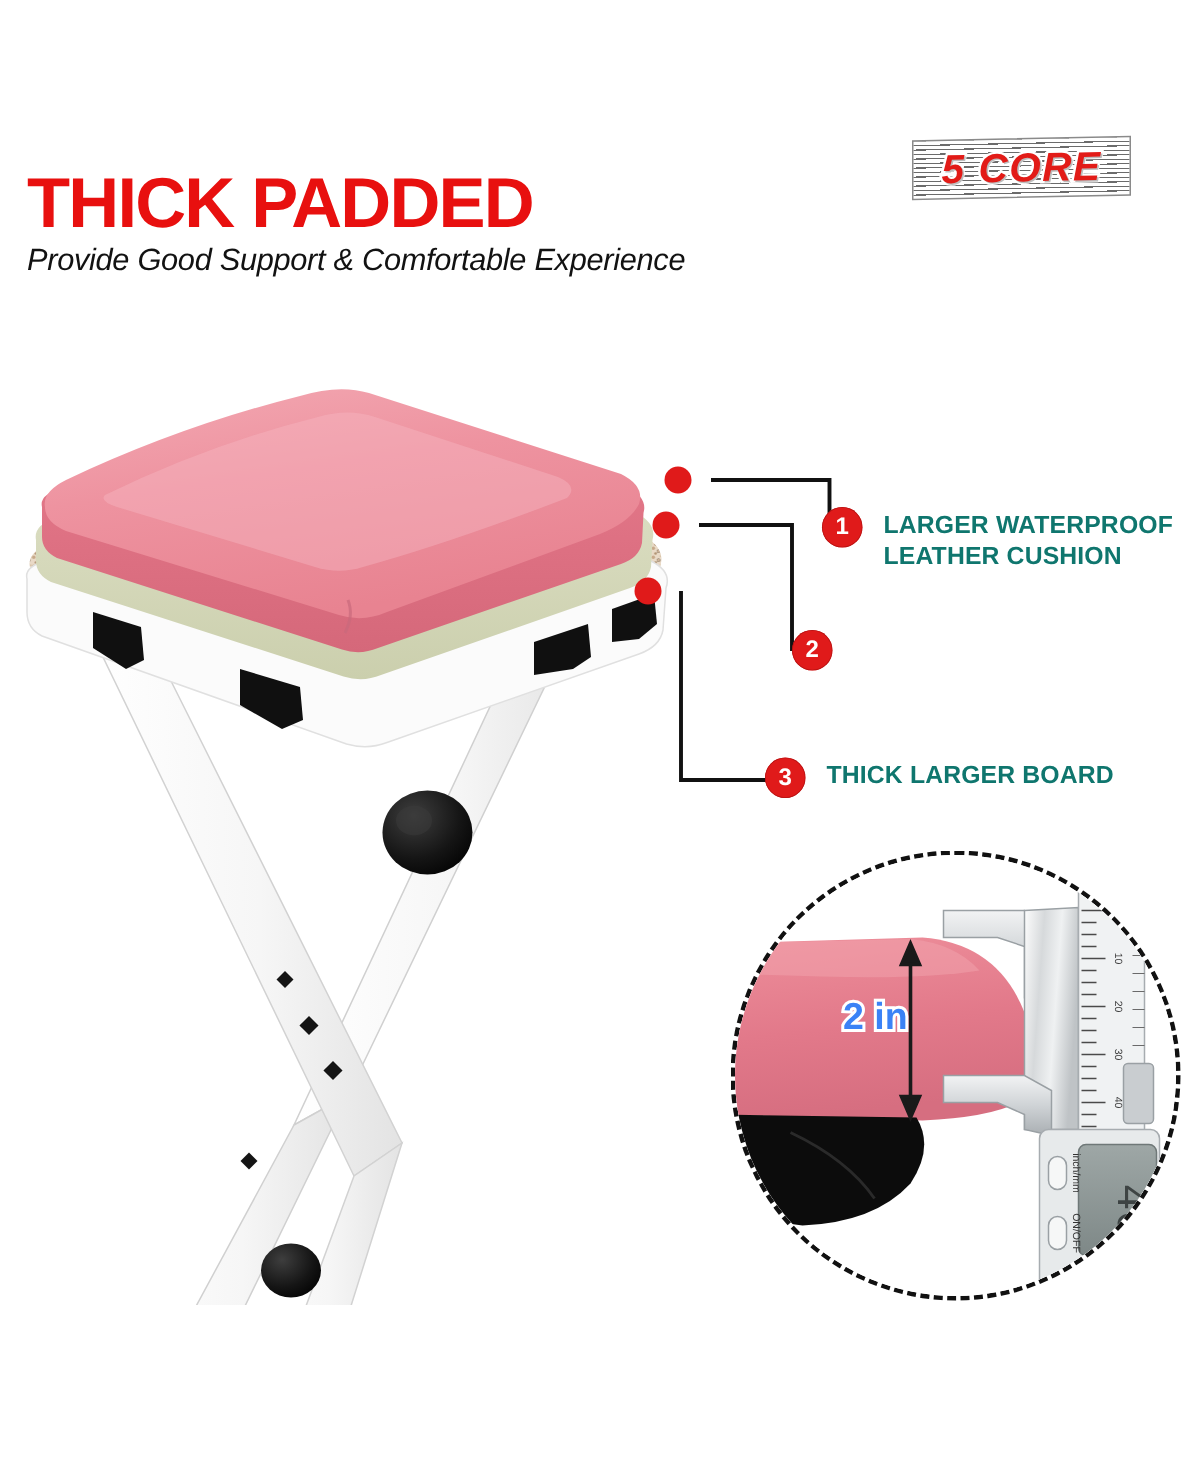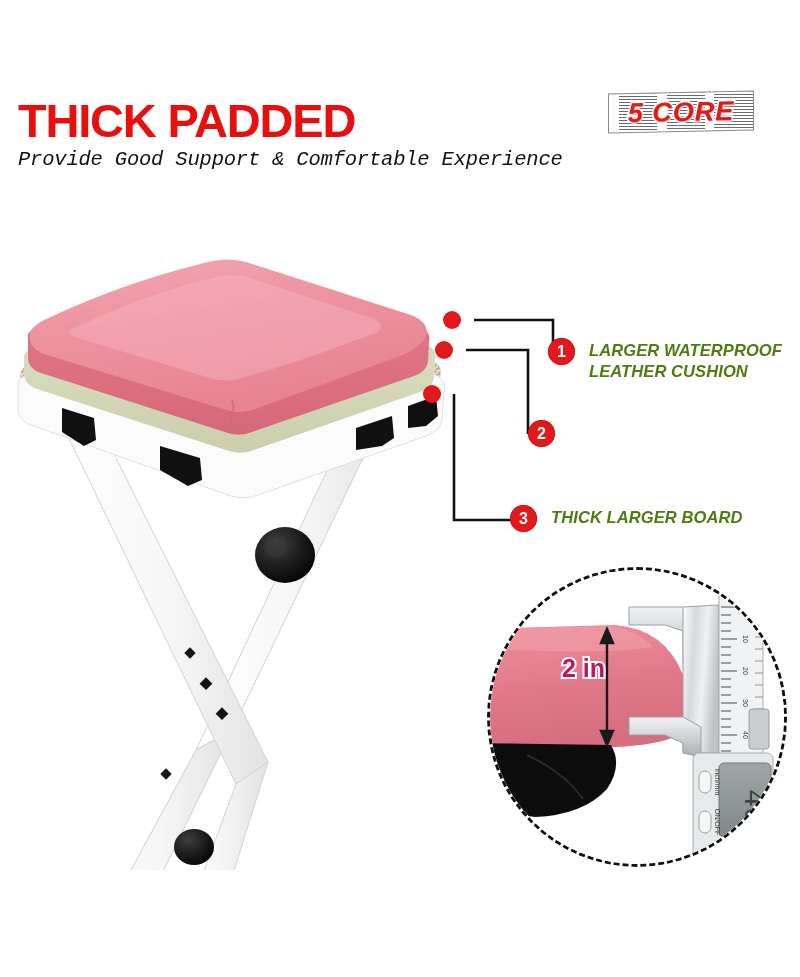--- a/index.html
+++ b/index.html
@@ -13,21 +13,21 @@
     height: 977px;
     background: #ffffff;
     overflow: hidden;
     font-family: "Liberation Sans", sans-serif;
   }
 
   
   #headline-block {
     position: absolute;
     left: 18px;
-    top: 96px;
+    top: 110px;
     width: 600px;
   }
   #title-line1 {
     font-family: "Liberation Sans", sans-serif;
     font-weight: bold;
     font-size: 47px;
     line-height: 49px;
     letter-spacing: -1.2px;
     color: #E8100F;
     margin: 0;
@@ -37,21 +37,21 @@
     font-family: "Liberation Sans", sans-serif;
     font-weight: bold;
     font-size: 47px;
     line-height: 51px;
     letter-spacing: -1.2px;
     color: #101010;
     margin: 0;
     white-space: nowrap;
   }
   #subtitle {
-    font-family: Liberation Mono, monospace;
+    font-family: Liberation Sans, sans-serif;
     font-style: italic;
     font-weight: normal;
     font-size: 20.5px;
     line-height: 26px;
     letter-spacing: -0.2px;
     color: #121212;
     margin: 2px 0 0 0;
     white-space: nowrap;
   }
 
@@ -134,26 +134,25 @@
     font-weight: bold;
     font-size: 16px;
     display: flex;
     align-items: center;
     justify-content: center;
     box-shadow: 0 0 0 0.5px #b51212 inset;
   }
   .callout-text {
     margin-left: 14px;
     font-family: "Liberation Sans", sans-serif;
-    font-style: italic;
     font-weight: bold;
     font-size: 16.5px;
     line-height: 21px;
     letter-spacing: 0.1px;
-    color: #4d7c0f;
+    color: #0f766e;
     white-space: pre-line;
     padding-top: 2px;
   }
   #callout-1 { left: 548px; top: 338px; }
   #callout-2 { left: 528px; top: 420px; }
   #callout-3 { left: 510px; top: 505px; }
 
   
   #caliper-inset {
     position: absolute;
@@ -170,25 +169,25 @@
   #caliper-inset .inset-canvas {
     position: absolute;
     inset: -3px;
     width: 300px;
     height: 300px;
   }
   #caliper-inset svg { display: block; width: 100%; height: 100%; }
   #measure-label {
     position: absolute;
     left: 72px;
-    top: 84px;
+    top: 94px;
     font-family: "Liberation Sans", sans-serif;
     font-weight: bold;
     font-size: 25px;
-    color: #be185d;
+    color: #3b82f6;
     -webkit-text-stroke: 4px #ffffff;
     paint-order: stroke fill;
     white-space: nowrap;
   }
   .ruler-tick-label {
     font-family: "Liberation Sans", sans-serif;
     font-size: 7px;
     fill: #3b3b3b;
   }
 </style>

